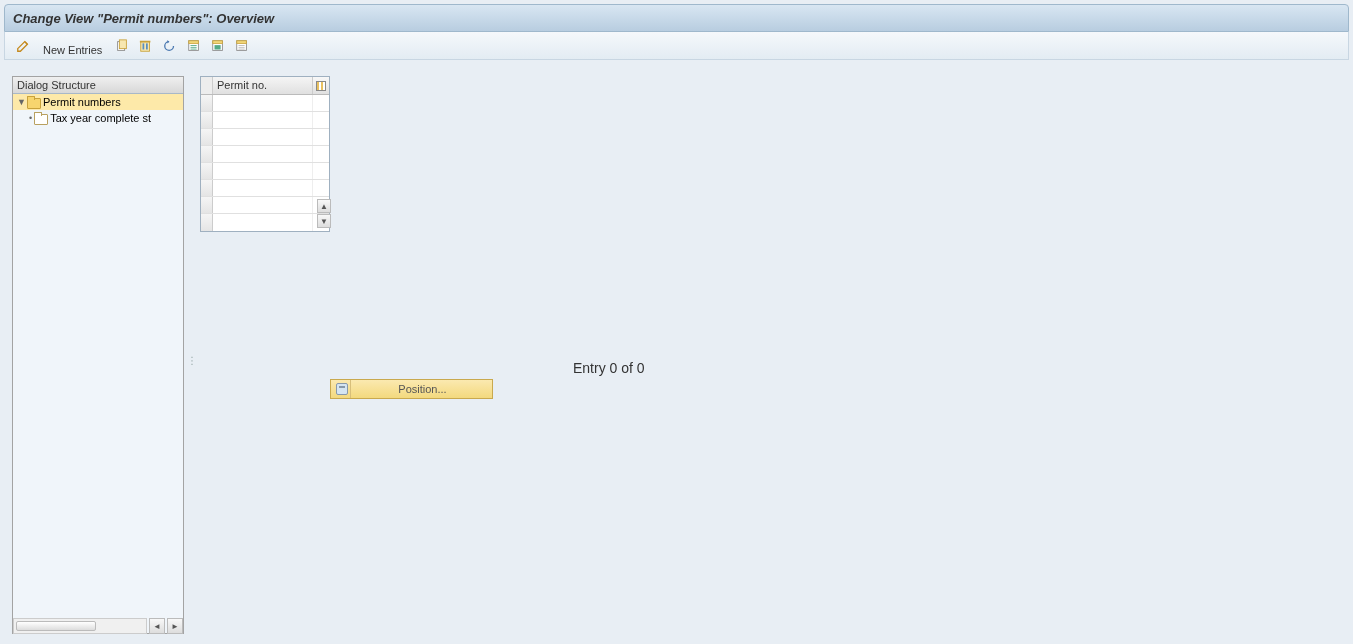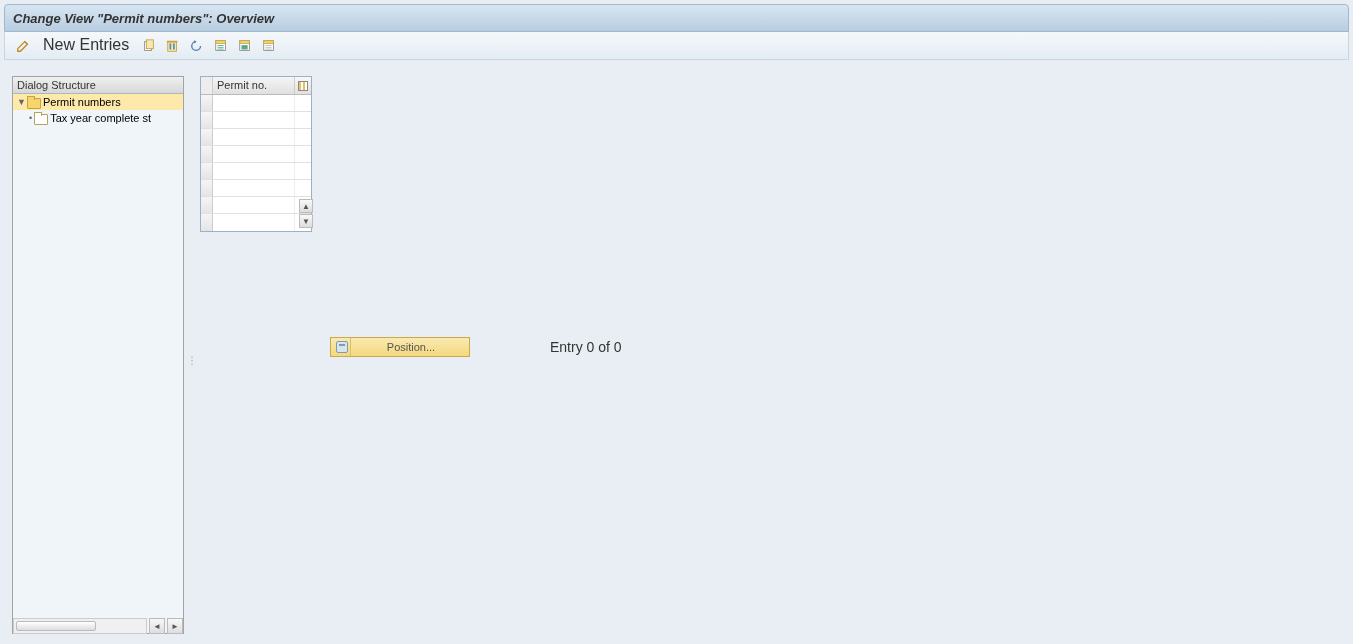--- a/index.html
+++ b/index.html
@@ -24,21 +24,21 @@
     background: linear-gradient(#f5f8fb, #e3ecf3);
     border: 1px solid #c8d6e2;
     border-top: none;
     margin: 0 4px;
     display: flex; align-items: center;
     padding-left: 8px;
     gap: 4px;
     position: relative;
   }
   .toolbar .tb-btn { width: 20px; height: 20px; display: flex; align-items: center; justify-content: center; border-radius: 2px; }
-  .toolbar .new-entries { font-size: 16px; color: #333; padding: 0 6px; height: 20px; display: flex; align-items: flex-start; cursor: default;}
+  .toolbar .new-entries { font-size: 11px; color: #333; padding: 0 6px; height: 20px; display: flex; align-items: flex-end; cursor: default;}
   .watermark { position: absolute; left: 275px; top: 4px; font-size: 17px; font-weight: bold; color: #e5a95f; letter-spacing: 0.5px;}
 
   
   .main { position: absolute; top: 62px; left: 4px; right: 4px; bottom: 4px; }
 
   
   .dialog-struct {
     position: absolute; left: 8px; top: 14px; width: 172px; height: 558px;
     border: 1px solid #a3a3a3;
     background: #f0f5fa;
@@ -62,39 +62,39 @@
   .ds-hscroll-thumb { width:80px; height:10px; background:linear-gradient(#fff,#ddd); border:1px solid #bbb; border-radius:2px; margin-left:2px;}
   .ds-hscroll-arrow { position:absolute; bottom:0; width:16px; height:16px; background:linear-gradient(#f8f8f8,#ddd); border:1px solid #bbb; display:flex; align-items:center; justify-content:center; font-size:8px; color:#555;}
   .ds-hscroll-arrow.left { right:18px;}
   .ds-hscroll-arrow.right { right:0;}
 
   
   .splitter { position:absolute; left:184px; top:14px; width:5px; height:558px; cursor:col-resize;}
   .splitter::before { content:"⋮"; color:#9aa; position:absolute; top:50%; left:-1px; font-size:10px;}
 
   
-  .table-wrap { position:absolute; left:196px; top:14px; width:112px; }
+  .table-wrap { position:absolute; left:196px; top:14px; width:130px; }
   .table { border:1px solid #9fb0c0; background:#fff;}
   .table-header-row { display:flex; height:18px; background:linear-gradient(#f5f5f5,#e0e0e0); border-bottom:1px solid #bbb;}
   .row-sel-header { width:12px; border-right:1px solid #ccc; background:#ededed;}
   .col-header { flex:1; border-right:1px solid #ccc; padding:2px 4px; font-size:11px; color:#333;}
   .table-config-btn { width:16px; display:flex; align-items:center; justify-content:center; background:linear-gradient(#f8f8f8,#e0e0e0);}
   .cfg-glyph { width:10px; height:10px; border:1px solid #888; background: repeating-linear-gradient(90deg,#e8c060,#e8c060 2px,#fff 2px,#fff 4px);}
   .table-body-row { display:flex; height:17px; border-bottom:1px solid #e0e0e0;}
   .row-sel { width:12px; background:linear-gradient(#f5f5f5,#e5e5e5); border-right:1px solid #ccc;}
   .cell { flex:1; border-right:1px solid #eee;}
   .spacer-col { width:16px;}
   .table-body-row:last-child { border-bottom:none;}
   .table-scroll { position:absolute; right:-2px; top:18px; width:16px; height:136px;}
   .tv-arrow { width:14px; height:14px; background:linear-gradient(#f8f8f8,#ddd); border:1px solid #bbb; display:flex; align-items:center; justify-content:center; font-size:8px; color:#555; margin:1px auto;}
   .tv-spacer { height: 104px;}
 
   
   .pos-area { position:absolute; left:326px; top:275px; display:flex; align-items:center; gap:80px;}
-  .pos-btn { width:140px; height:20px; background:linear-gradient(#fbe9b0,#f3d97e); border:1px solid #c9a94e; display:flex; align-items:center; font-size:11px; color:#555; cursor:default;}
+  .pos-btn { width:163px; height:20px; background:linear-gradient(#fbe9b0,#f3d97e); border:1px solid #c9a94e; display:flex; align-items:center; font-size:11px; color:#555; cursor:default;margin-top:42px;}
   .pos-btn-icon { width:18px; height:18px; margin:0 2px; display:flex; align-items:center; justify-content:center; border-right:1px solid #d8bf7a;}
   .pos-btn-icon-glyph { width:12px; height:12px; background:#d5e5f2; border:1px solid #89a; border-radius:2px; position:relative;}
   .pos-btn-icon-glyph::after { content:""; position:absolute; left:2px; top:2px; width:6px; height:2px; background:#89a;}
   .pos-btn-label { flex:1; text-align:center;}
   .entry-text { font-size:14px; color:#333;}
 
   
   svg.ico { width:14px; height:14px; }
 </style>
 </head>

